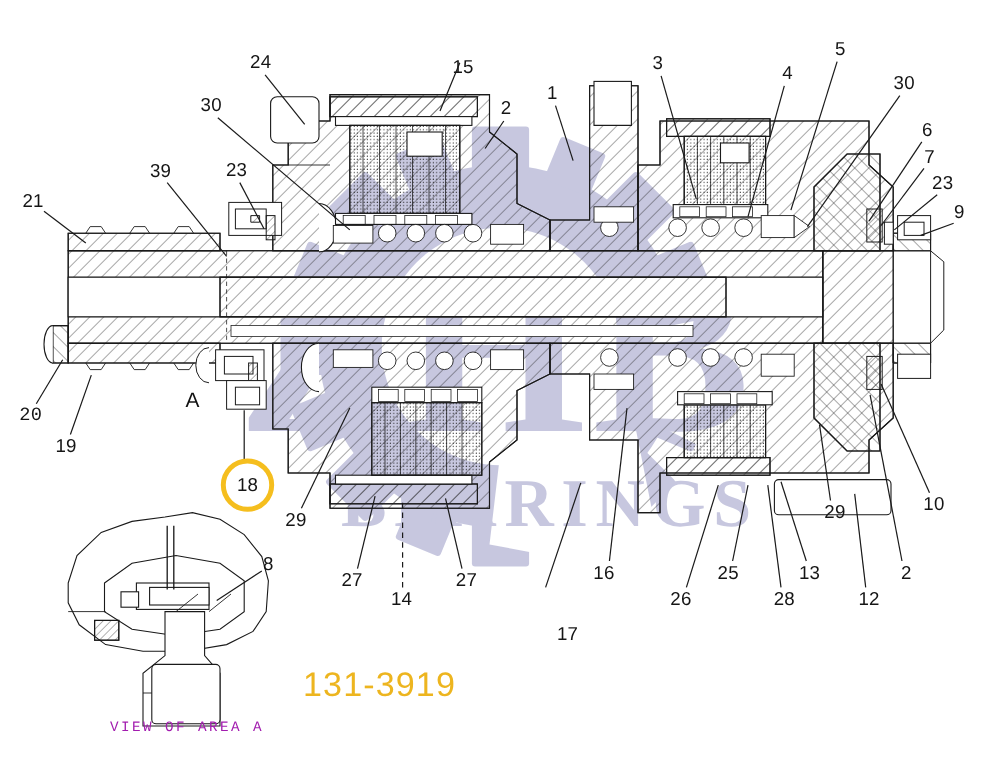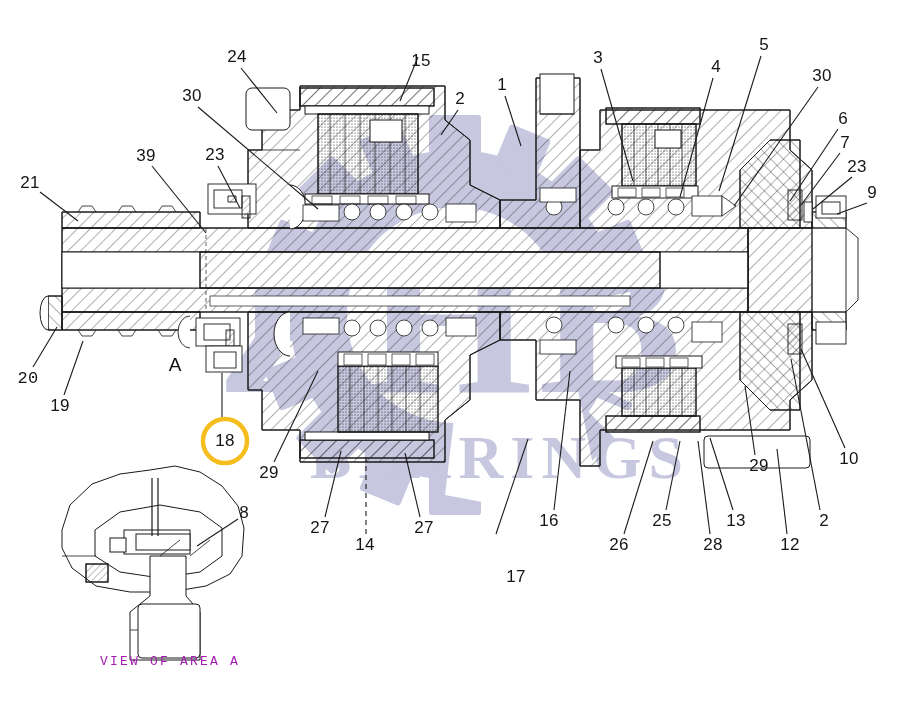--- a/index.html
+++ b/index.html
@@ -402,17 +402,18 @@
       <div class="lbl" style="left: 662px; top: 521px;">25</div>
       <div class="lbl" style="left: 713px; top: 545px;">28</div>
       <div class="lbl" style="left: 736px; top: 521px;">13</div>
       <div class="lbl" style="left: 759px; top: 466px;">29</div>
       <div class="lbl" style="left: 790px; top: 545px;">12</div>
       <div class="lbl" style="left: 824px; top: 521px;">2</div>
       <div class="lbl" style="left: 849px; top: 459px;">10</div>
       <div class="lbl" style="left: 244px; top: 513px;">8</div>
     </div>
 
+  <div class="partno" style="left:345px;top:623px;color:#EDB51F;">131-3919</div>
 
   <div class="viewcap" style="left:170px;top:661px;">VIEW OF AREA A</div>
 
   <div class="areamark" style="left:175px;top:365px;">A</div>
 </div>
 
 </body></html>

